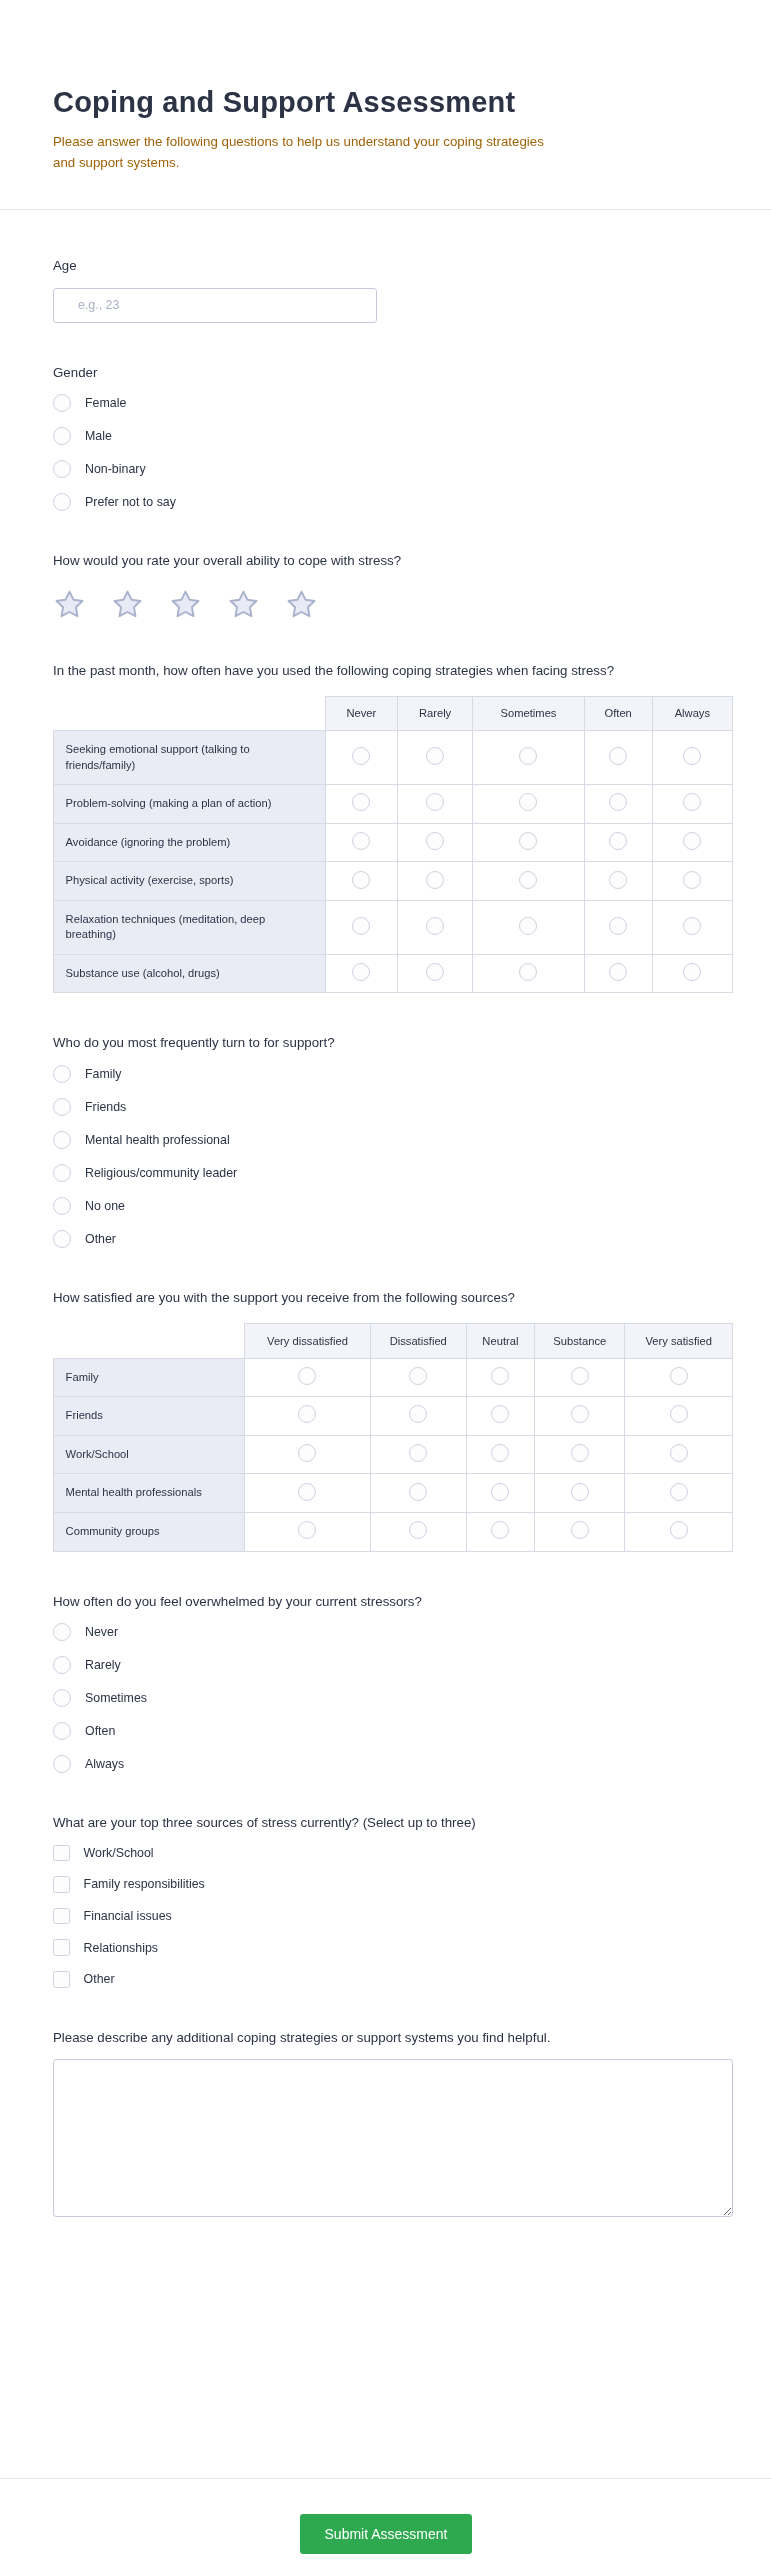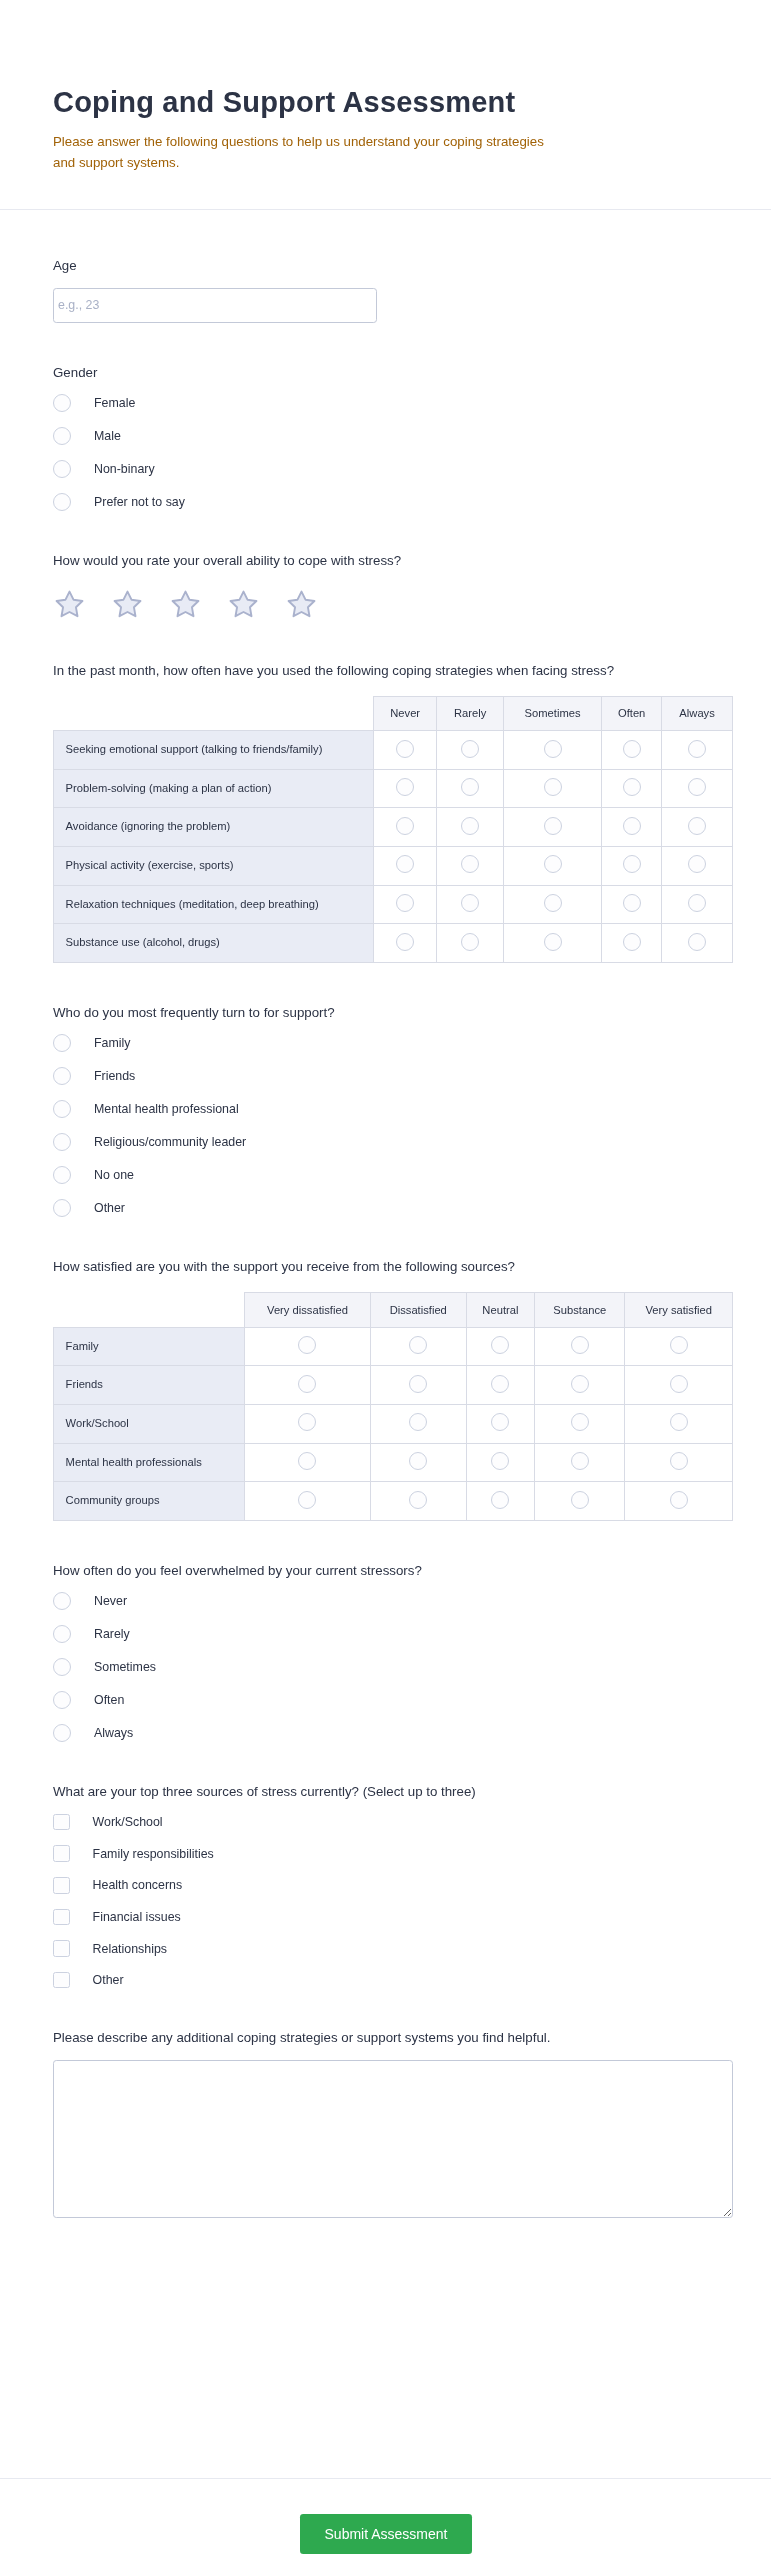--- a/index.html
+++ b/index.html
@@ -21,32 +21,32 @@
   .form-body { padding: 6.6px 38px 0 53px; flex: 1; }
   .question { margin-top: 40px; }
   .q-label { font-size: 13.3px; font-weight: 500; color: #2c3345; line-height: 1.5; margin-bottom: 11.6px; max-width: 647px; }
 
   
   .name-row { display: flex; gap: 33px; max-width: 680px; }
   .name-field { flex: 1; }
   .text-input {
     width: 100%; height: 35px;
     border: 0.8px solid #c3c9d8; border-radius: 3.3px;
-    padding: 0 4px; font-size: 12.4px; color: #2c3345;
+    padding: 0 24px; font-size: 12.4px; color: #2c3345;
     font-family: "Liberation Sans", sans-serif;
     background: #fff; outline: none;
   }
   .text-input::placeholder { color: #a9b1c6; }
   .age-input { width: 324px; }
   .sublabel { font-size: 10.8px; color: #57647e; margin-top: 6.6px; }
 
   
   .options { margin-top: 3.3px; }
   .opt {
-    display: flex; align-items: center; gap: 23px;
+    display: flex; align-items: center; gap: 14px;
     margin-bottom: 15px; font-size: 12.4px; color: #2c3345; cursor: pointer;
   }
   .radio {
     display: inline-block; width: 18px; height: 18px; flex: 0 0 18px;
     border: 1.7px solid #ccd2e0; border-radius: 50%; background: #fdfdfe;
   }
   .checkbox {
     display: inline-block; width: 16.6px; height: 16.6px; flex: 0 0 16.6px;
     border: 1.7px solid #ccd2e0; border-radius: 2.5px; background: #fdfdfe;
   }
@@ -63,21 +63,21 @@
     background: #f3f4f9; padding: 10.8px 8.3px; font-size: 11.2px;
     font-weight: 500; color: #2c3345; text-align: center;
   }
   table.matrix thead th.corner { border: none; background: transparent; }
   table.matrix tbody th.rowlabel {
     background: #e9ecf5; text-align: left; font-weight: 400;
     font-size: 11.2px; color: #2c3345; padding: 10.8px 11.6px; line-height: 1.4;
   }
   table.matrix td { text-align: center; padding: 8.3px 6.6px; background: #fff; }
   table.matrix .radio { cursor: pointer; }
-  .coping-table tbody th.rowlabel { width: 320px; }
+  .coping-table tbody th.rowlabel { width: 272px; }
   .satisfaction-table tbody th.rowlabel { width: 191px; }
 
   
   .long-text {
     width: 680px; height: 158px;
     border: 0.8px solid #c3c9d8; border-radius: 3.3px;
     padding: 8.3px 10px; font-size: 12.4px; color: #2c3345;
     font-family: "Liberation Sans", sans-serif;
     resize: both; outline: none;
   }
@@ -350,24 +350,20 @@
         <label class="opt">
           <span class="checkbox"></span>
           <span>Work/School</span>
         </label>
         <label class="opt">
           <span class="checkbox"></span>
           <span>Family responsibilities</span>
         </label>
         <label class="opt">
           <span class="checkbox"></span>
-          <span>Health concerns</span>
-        </label>
-        <label class="opt">
-          <span class="checkbox"></span>
           <span>Financial issues</span>
         </label>
         <label class="opt">
           <span class="checkbox"></span>
           <span>Relationships</span>
         </label>
         <label class="opt">
           <span class="checkbox"></span>
           <span>Other</span>
         </label>

